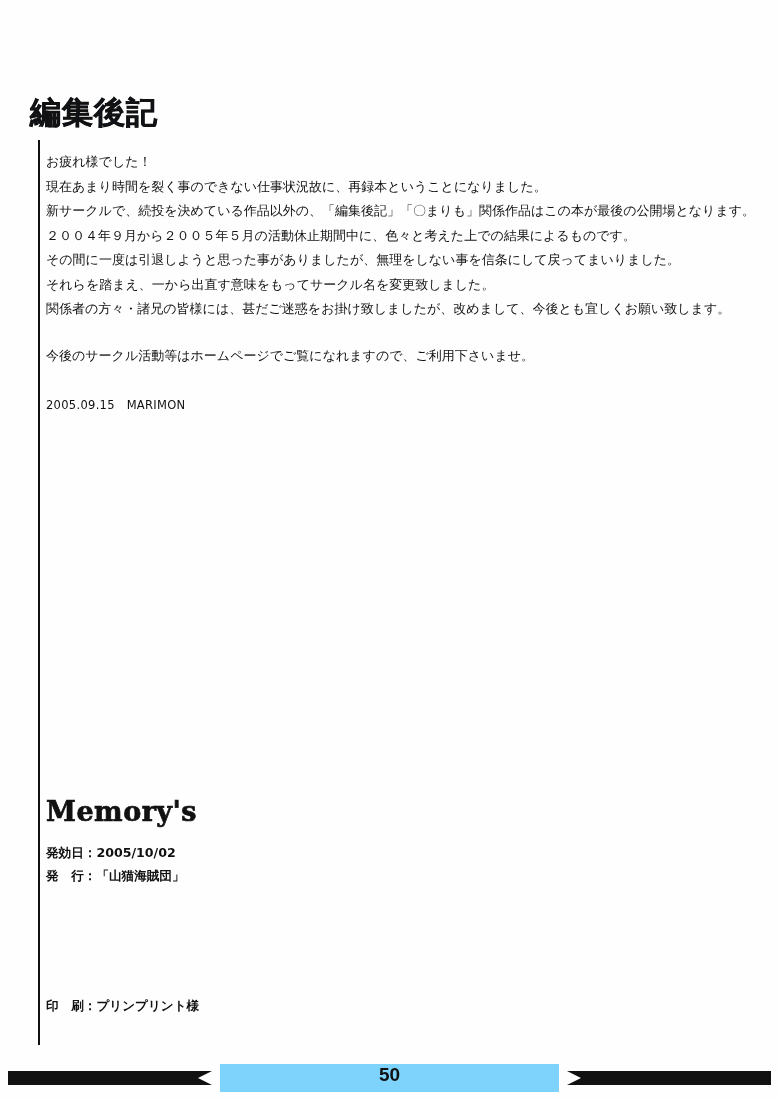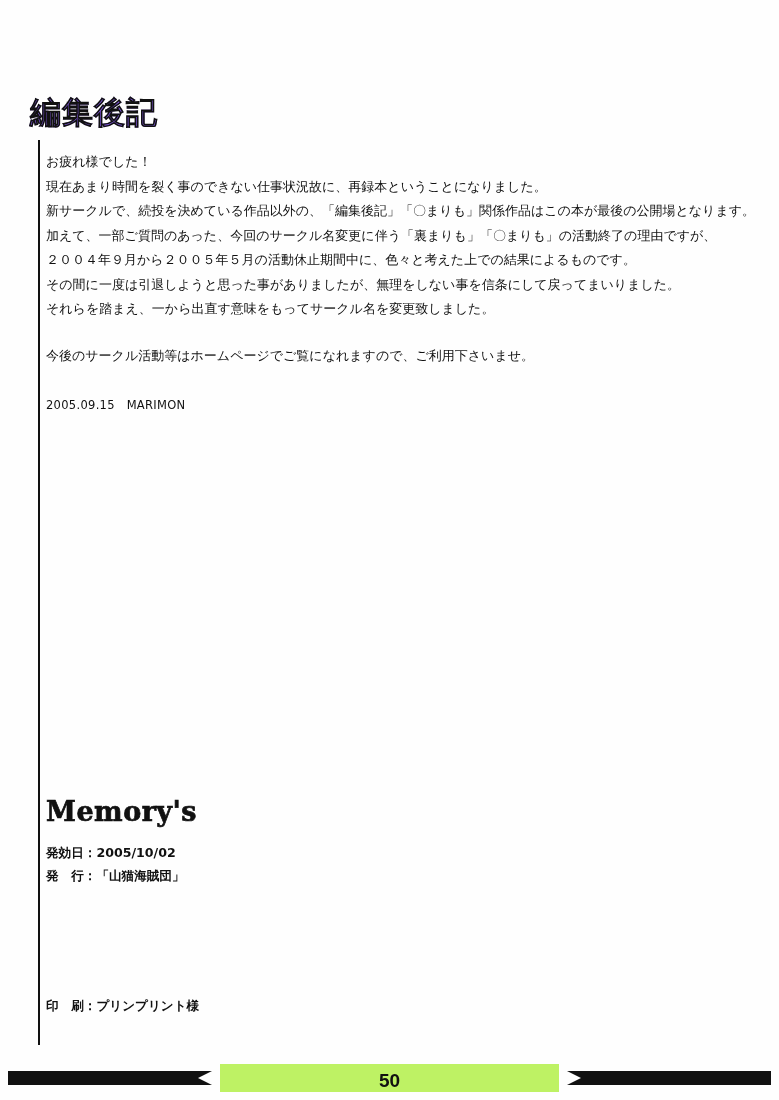--- a/index.html
+++ b/index.html
@@ -86,21 +86,21 @@
 
   
   .section-heading {
     position: absolute;
     left: 30px;
     top: 92px;
     font-family: "DejaVu Sans", sans-serif;
     font-size: 31px;
     font-weight: bold;
     letter-spacing: 1px;
-    color: #8b5cf6;
+    color: #0f172a;
     -webkit-text-stroke: 0.6px #111;
   }
 
   
   .body-block {
     position: absolute;
     left: 46px;
     top: 150px;
     width: 660px;
   }
@@ -199,23 +199,23 @@
     border-top: 14px solid transparent;
     border-bottom: 14px solid transparent;
     border-left: 28px solid #fefefe;
   }
   .footer-band .num-box {
     position: absolute;
     left: 212px;
     right: 212px;
     top: 0;
     height: 28px;
-    background: #bef264;
+    background: #7dd3fc;
     display: flex;
-    align-items: flex-end;
+    align-items: flex-start;
     justify-content: center;
   }
   .page-number {
     font-size: 19px;
     font-weight: bold;
     color: #111;
   }
 </style>
 </head>
 <body>
@@ -224,24 +224,24 @@
 
 
   <div class="section-heading">編集後記</div>
 
   <div class="left-rule"></div>
 
   <div class="body-block">
     <div class="body-line">お疲れ様でした！</div>
     <div class="body-line">現在あまり時間を裂く事のできない仕事状況故に、再録本ということになりました。</div>
     <div class="body-line">新サークルで、続投を決めている作品以外の、「編集後記」「〇まりも」関係作品はこの本が最後の公開場となります。</div>
-    <div class="body-line">加えて、一部ご質問のあった、今回のサークル名変更に伴う「裏まりも」「〇まりも」の活動終了の理由ですが、</div>
     <div class="body-line">２００４年９月から２００５年５月の活動休止期間中に、色々と考えた上での結果によるものです。</div>
     <div class="body-line">その間に一度は引退しようと思った事がありましたが、無理をしない事を信条にして戻ってまいりました。</div>
     <div class="body-line">それらを踏まえ、一から出直す意味をもってサークル名を変更致しました。</div>
+    <div class="body-line">関係者の方々・諸兄の皆様には、甚だご迷惑をお掛け致しましたが、改めまして、今後とも宜しくお願い致します。</div>
     <div class="body-gap"></div>
     <div class="body-line">今後のサークル活動等はホームページでご覧になれますので、ご利用下さいませ。</div>
     <div class="sign-line">2005.09.15　MARIMON</div>
   </div>
 
   <div class="colophon">
     <div class="colophon-title">Memory's</div>
     <div class="colophon-row">発効日：2005/10/02</div>
     <div class="colophon-row">発　行：「山猫海賊団」</div>
   </div>

